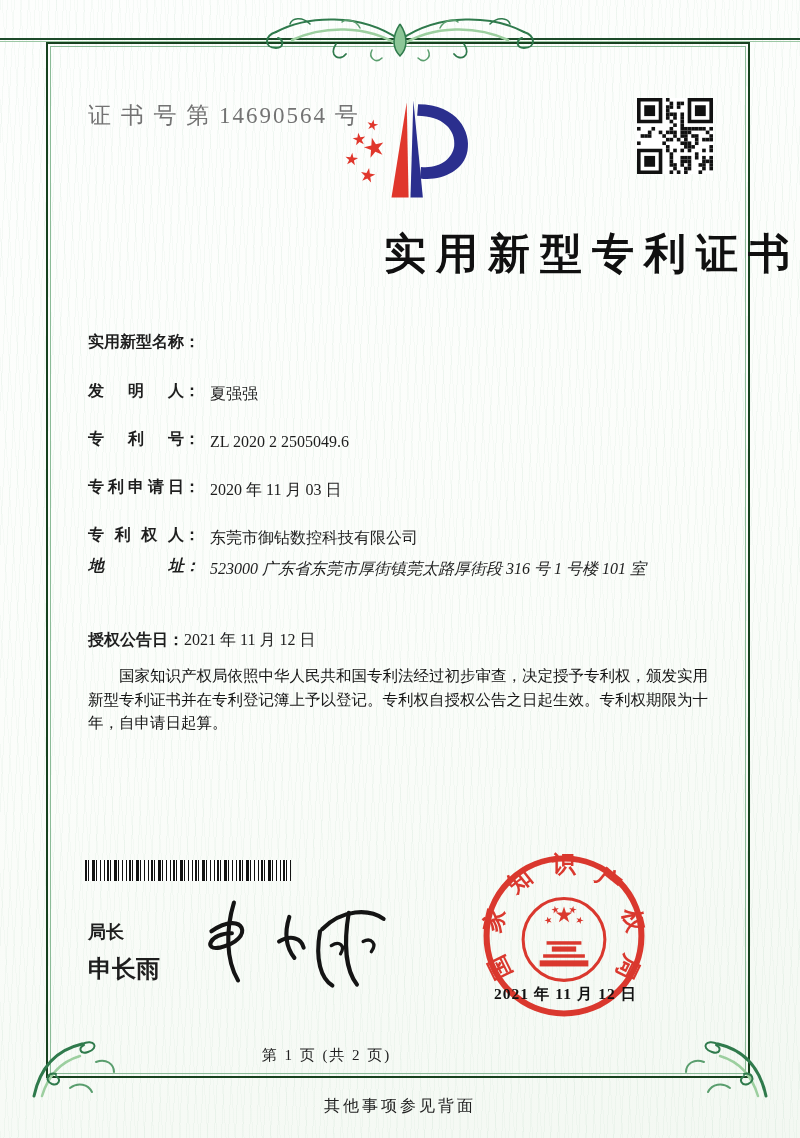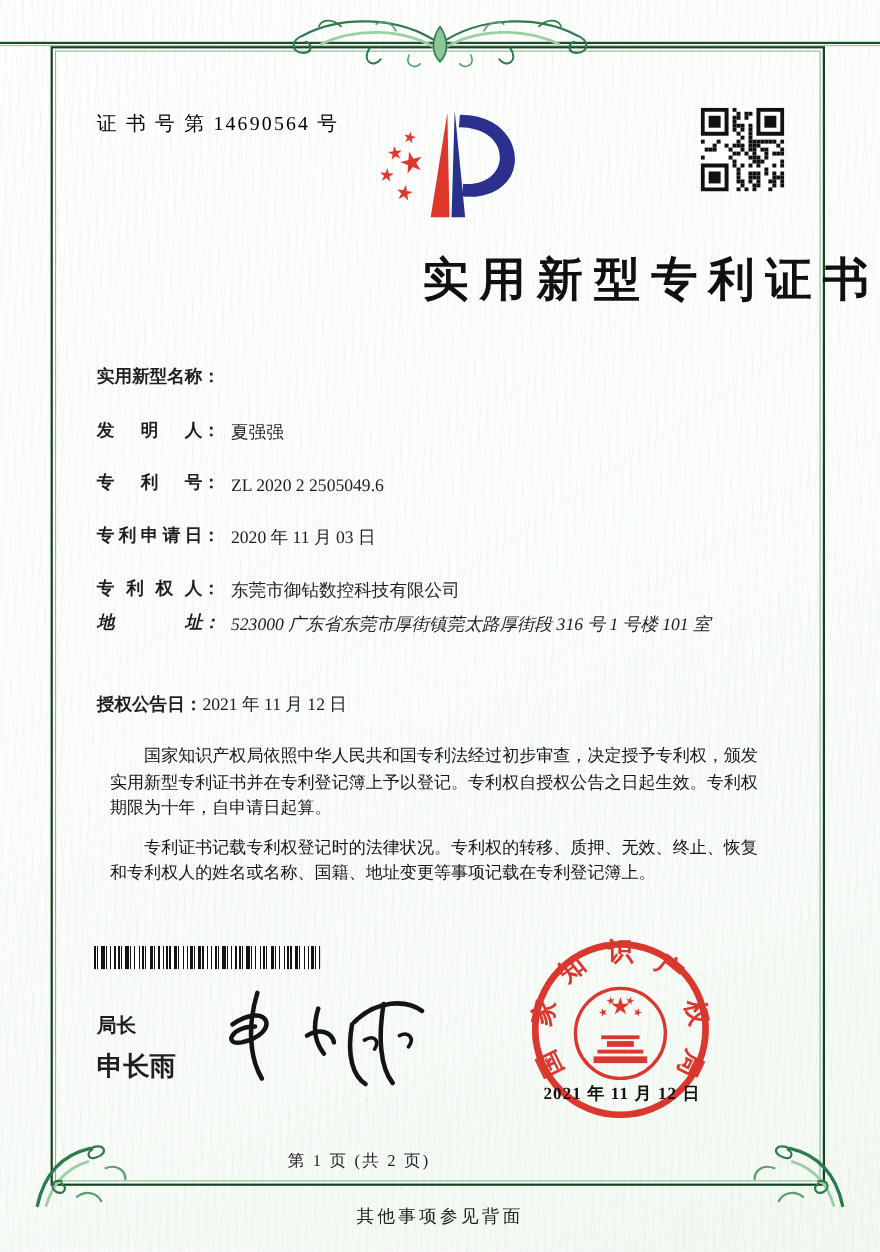--- a/index.html
+++ b/index.html
@@ -20,21 +20,21 @@
   .frame{position:absolute;left:46px;top:42px;width:704px;height:1036px;
     border:2.5px solid #17421f;box-sizing:border-box;}
   .frame::after{content:"";position:absolute;inset:2px;border:1px solid #8abb97;}
 
   .ornament-top{position:absolute;left:240px;top:4px;width:320px;height:64px;}
   .flourish{position:absolute;width:112px;height:76px;}
   .flourish.bl{left:26px;top:1022px;}
   .flourish.br{left:662px;top:1022px;transform:scaleX(-1);}
 
   
-  .cert-no{position:absolute;left:88px;top:100px;font-size:18px;letter-spacing:2px;color:#000000;}
+  .cert-no{position:absolute;left:88px;top:100px;font-size:23px;letter-spacing:2px;color:#737373;}
   .logo{position:absolute;left:325px;top:90px;width:152px;height:116px;}
   .qr{position:absolute;left:637px;top:98px;width:76px;height:76px;background:#fff;}
   .title{position:absolute;left:0;top:226px;width:800px;text-align:right;
     font-size:42px;font-weight:bold;letter-spacing:10px;color:#101010;}
 
   
   .fields{position:absolute;left:88px;top:332px;width:630px;font-size:16px;}
   .frow{position:absolute;left:0;display:flex;align-items:flex-start;width:630px;}
   .flabel{display:inline-block;width:96px;text-align:justify;text-align-last:justify;
     font-weight:600;white-space:nowrap;flex:none;}
@@ -42,21 +42,21 @@
   .fvalue{max-width:472px;line-height:25px;}
   .r1{top:0;} .r2{top:49px;} .r3{top:97px;} .r4{top:145px;} .r5{top:193px;} .r6{top:224px;font-style:italic;}
   .r7{top:298px;}
   .grant-group{display:flex;white-space:nowrap;}
   .grant-group .glabel{font-weight:600;}
   .grant-right{margin-left:auto;margin-right:10px;}
 
   
   .body-text{position:absolute;left:88px;top:664px;width:628px;font-size:15.5px;
     line-height:23.5px;color:#151515;}
-  .body-text p{margin:12px;text-indent:2em;}
+  .body-text p{margin:0;text-indent:2em;}
 
   
   .barcode{position:absolute;left:85px;top:860px;width:206px;height:21px;
     background:repeating-linear-gradient(90deg,
       #121212 0 2px,#fff 2px 3px,#121212 3px 4px,#fff 4px 7px,
       #121212 7px 10px,#fff 10px 11px,#121212 11px 12px,#fff 12px 15px,
       #121212 15px 16px,#fff 16px 19px,#121212 19px 20px,#fff 20px 22px);}
   .director-title{position:absolute;left:88px;top:920px;font-size:18px;font-weight:600;}
   .director-name{position:absolute;left:88px;top:953px;font-size:24px;font-weight:600;}
   .signature{position:absolute;left:195px;top:886px;width:205px;height:112px;}
@@ -290,21 +290,20 @@
     <div class="frow r7">
       <span class="grant-group">
         <span class="glabel">授权公告日：</span>
         <span>2021 年 11 月 12 日</span>
       </span>
     </div>
   </div>
 
   <div class="body-text">
     <p>国家知识产权局依照中华人民共和国专利法经过初步审查，决定授予专利权，颁发实用新型专利证书并在专利登记簿上予以登记。专利权自授权公告之日起生效。专利权期限为十年，自申请日起算。</p>
-    <p>专利证书记载专利权登记时的法律状况。专利权的转移、质押、无效、终止、恢复和专利权人的姓名或名称、国籍、地址变更等事项记载在专利登记簿上。</p>
   </div>
 
   <div class="barcode"></div>
 
   <div class="director-title">局长</div>
   <div class="director-name">申长雨</div>
 
   <svg class="signature" viewBox="0 0 200 105">
     <g fill="none" stroke="#141414" stroke-width="4" stroke-linecap="round">
       <path d="M38,14 C30,40 30,70 42,90"></path>

